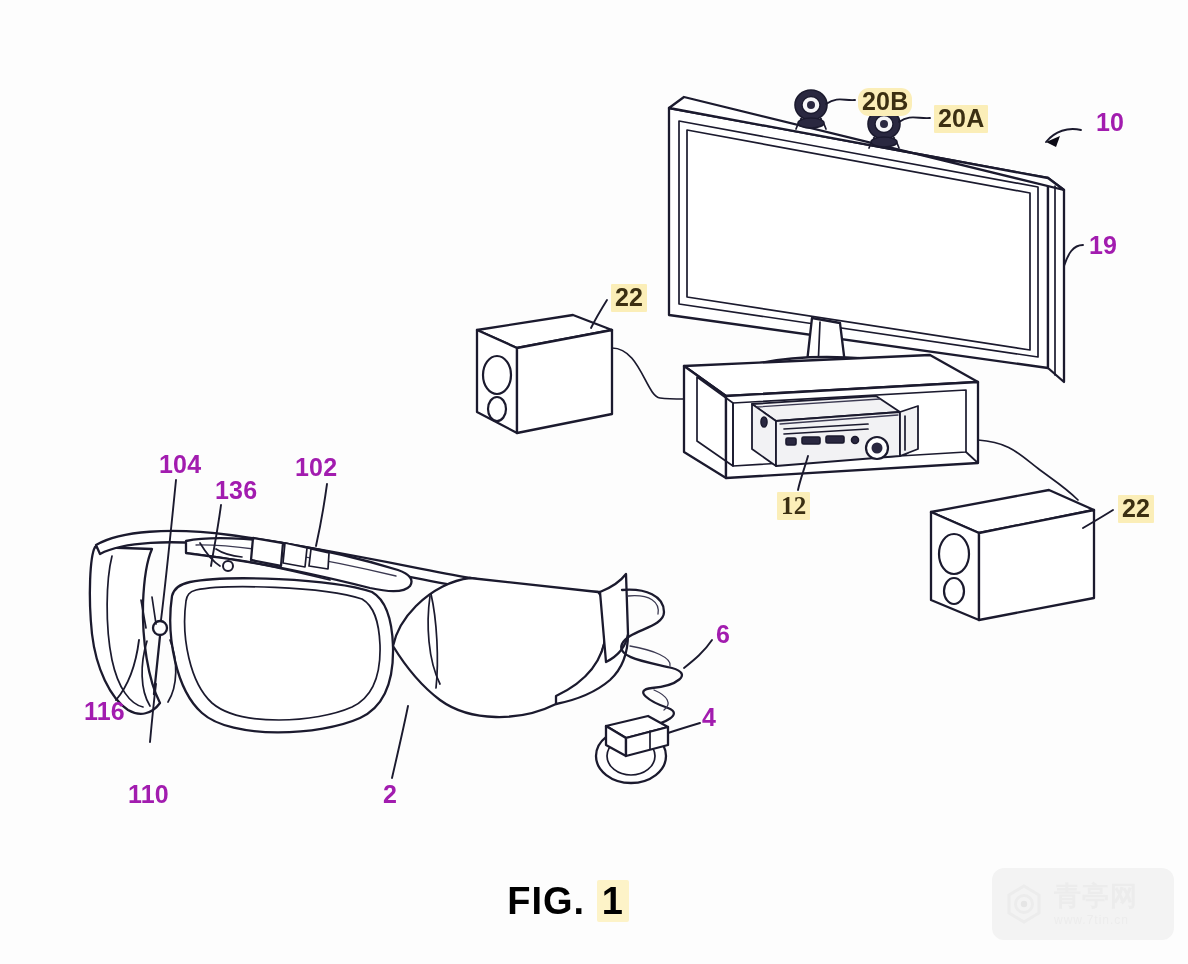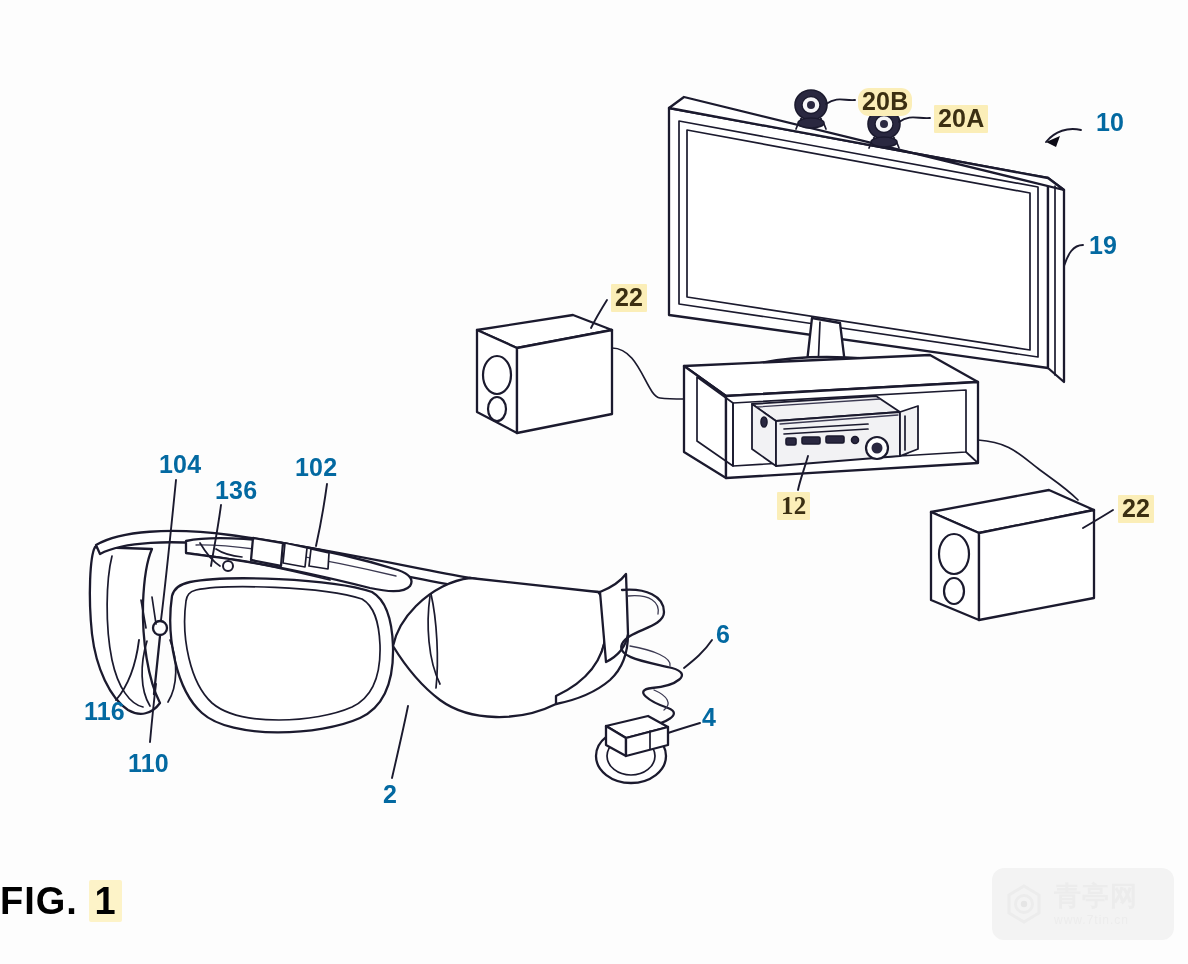--- a/index.html
+++ b/index.html
@@ -24,39 +24,40 @@
     top: 0;
     width: 1188px;
     height: 964px;
   }
   
   .ref {
     position: absolute;
     font-family: "Liberation Sans", sans-serif;
     font-weight: 700;
     font-size: 25px;
-    color: #0369a1;
+    color: #a21caf;
     line-height: 1;
     white-space: nowrap;
     letter-spacing: 0.2px;
   }
   .ref.hl {
     background: #fbeeb8;
     color: #3b2f12;
     padding: 1px 4px 2px 4px;
     border-radius: 1px;
   }
   .ref.plain { font-weight: 700; }
 
   
   #caption {
     position: absolute;
     left: 0;
     top: 880px;
     width: 1136px;
+    text-align: center;
     font-family: "Liberation Sans", sans-serif;
     font-weight: 700;
     font-size: 38px;
     color: #000000;
     letter-spacing: 1px;
   }
   #caption .num {
     background: #fdf3c8;
     padding: 0 5px;
     border-radius: 2px;
@@ -352,21 +353,21 @@
   <div class="ref plain" style="left:716px; top:622px;">6</div>
 
   <div class="ref plain" style="left:295px; top:455px;">102</div>
 
   <div class="ref plain" style="left:159px; top:452px;">104</div>
 
   <div class="ref plain" style="left:215px; top:478px;">136</div>
 
   <div class="ref plain" style="left:84px; top:699px;">116</div>
 
-  <div class="ref plain" style="left:128px; top:751px;text-align:right;">110</div>
+  <div class="ref plain" style="left:128px; top:782px;text-align:right;">110</div>
 
   <div id="caption">
     <span>FIG.</span>
     <span class="num">1</span>
   </div>
 
   <div id="watermark">
     <svg class="wm-logo" width="44" height="44" viewBox="0 0 44 44">
       <polygon points="22,4 37,13 37,31 22,40 7,31 7,13" fill="none" stroke="#ececec" stroke-width="3"></polygon>
       <circle cx="22" cy="22" r="8.5" fill="none" stroke="#ececec" stroke-width="3"></circle>

